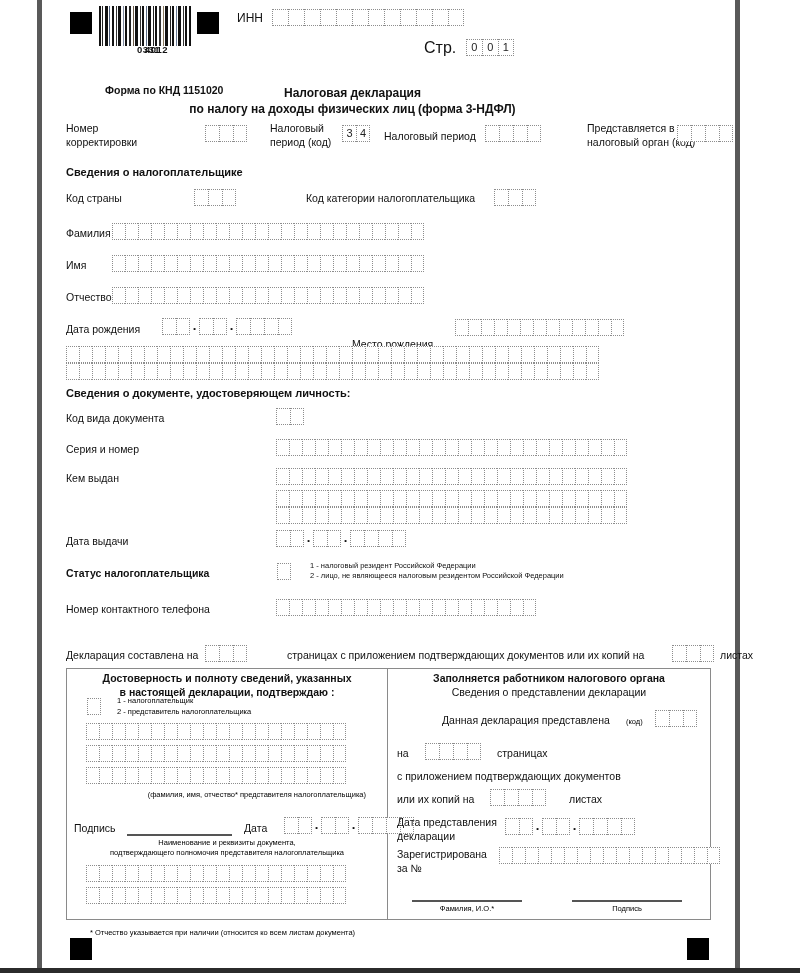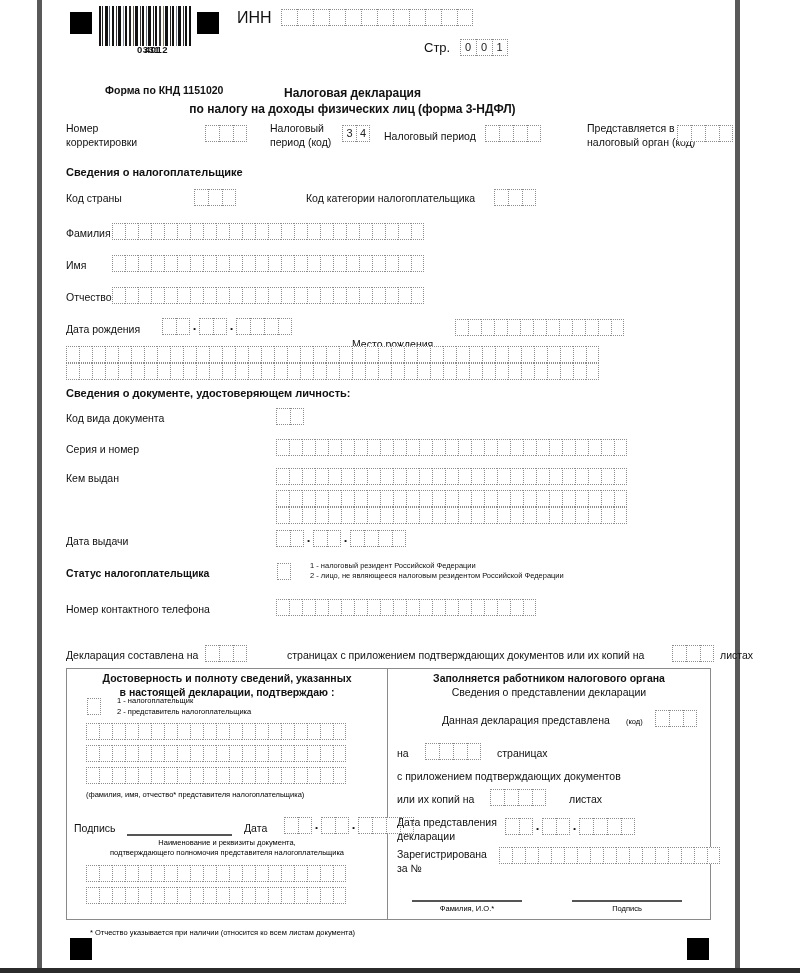--- a/index.html
+++ b/index.html
@@ -100,23 +100,23 @@
   #barcode-nums {
     position: absolute; left: 55px; top: 44px;
     width: 96px;
     font-size: 9.5px; font-weight: bold; color: #111;
     letter-spacing: 0.5px;
   }
   #barcode-nums .n1 { position: absolute; left: 6px; top: 0; margin-left: 34px; }
   #barcode-nums .n2 { position: absolute; left: 48px; top: 0; }
 
   #inn-row  { position: absolute; left: 195px; top: 8px; }
-  #inn-row .lbl { display: inline-block; vertical-align: middle; font-size: 16px; color: #111; margin-right: 5px; }
+  #inn-row .lbl { display: inline-block; vertical-align: middle; font-size: 12px; color: #111; margin-right: 5px; }
   #str-row  { position: absolute; left: 382px; top: 38px; }
-  #str-row .lbl { display: inline-block; vertical-align: middle; font-size: 13px; color: #111; margin-right: 5px; }
+  #str-row .lbl { display: inline-block; vertical-align: middle; font-size: 16px; color: #111; margin-right: 5px; }
 
   
   #form-code { position: absolute; left: 63px; top: 84px; font-size: 10.5px; font-weight: bold; color: #111; }
   #title { position: absolute; left: 0; top: 86px; width: 549px; text-align: center; margin-left: 36px; }
   #title .l1 { font-size: 12px; font-weight: bold; color: #111; display:block; }
   #title .l2 { font-size: 12px; font-weight: bold; color: #111; display:block; margin-top: 2px; }
 
   
   .abs { position: absolute; }
   .lbl2 { line-height: 1.3; }
@@ -790,21 +790,21 @@
           <span class="cell"></span>
           <span class="cell"></span>
           <span class="cell"></span>
           <span class="cell"></span>
           <span class="cell"></span>
           <span class="cell"></span>
           <span class="cell"></span>
           <span class="cell"></span>
         </span>
     </div>
-    <div class="abs t-xs" style="left:44px; top:790px; width:280px; text-align:left;">(фамилия, имя, отчество* представителя налогоплательщика)</div>
+    <div class="abs t-xs" style="left:44px; top:790px; width:280px; text-align:right;">(фамилия, имя, отчество* представителя налогоплательщика)</div>
 
     <div class="abs t" style="left:32px; top:822px;">Подпись</div>
     <div class="sig-line" style="left:85px; top:834px; width:105px;"></div>
     <div class="abs t" style="left:202px; top:822px;">Дата</div>
     <div class="abs datefield" style="left:242px; top:817px;">
         <span class="cells">
           <span class="cell"></span>
           <span class="cell"></span>
         </span>
         <span class="dotsep">.</span>

